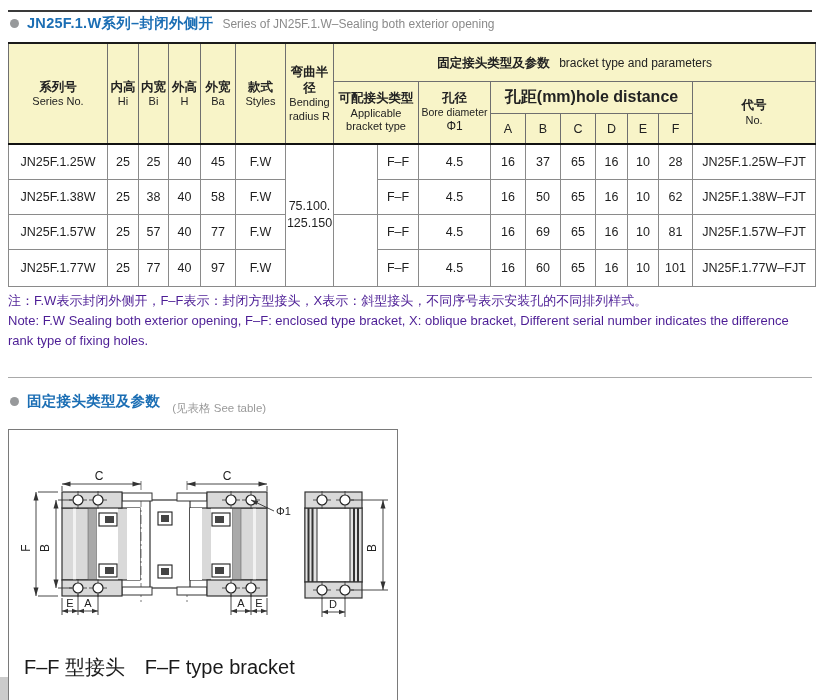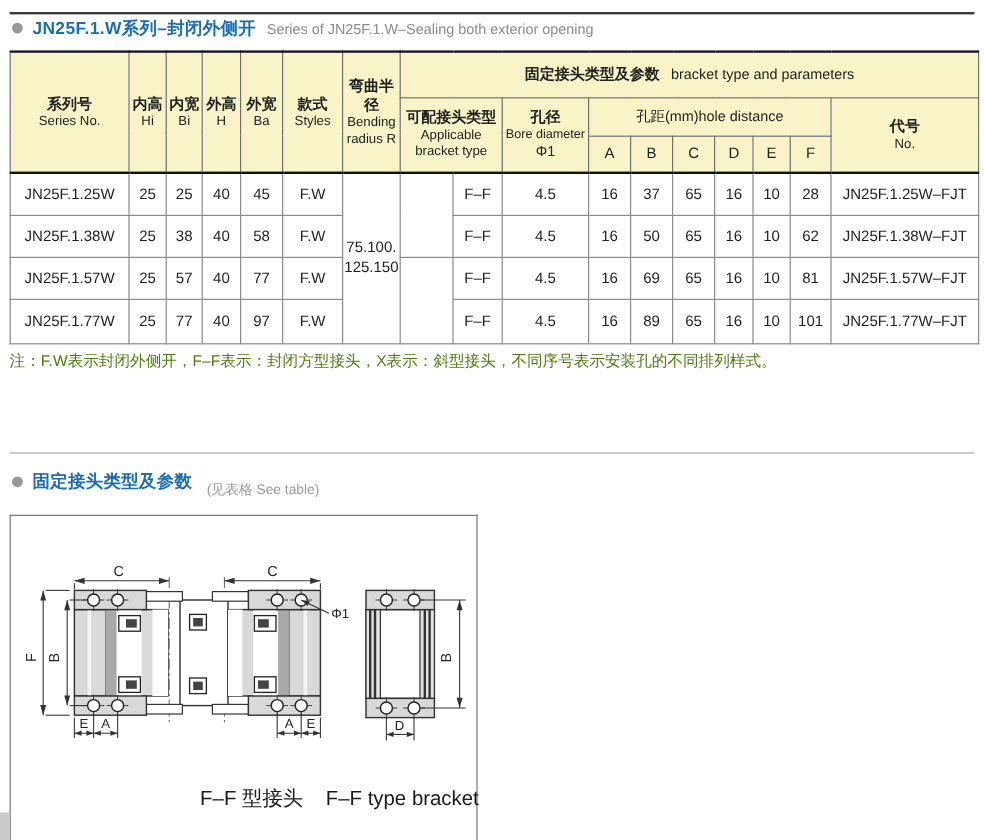--- a/index.html
+++ b/index.html
@@ -28,27 +28,27 @@
   .h-cn { display:block; font-size:12.5px; font-weight:600; line-height:1.3; }
   .h-en { display:block; font-size:11px; line-height:1.25; }
   .h-en.sm { font-size:10.5px; }
   .h-phi { display:block; font-size:12px; line-height:1.3; }
   .inline-h .h-cn, .inline-h .h-en { display:inline; }
   .inline-h .h-en { font-size:12px; margin-left:5px;text-align:right; }
   .letter { font-size:12.5px; }
   td.code-cell { text-align:left; padding-left:4px; font-size:12.2px; }
   td.bend-cell { white-space:pre-line; line-height:1.35; }
 
-  .notes { position:absolute; left:8px; top:291px; width:806px; color:#4d7c0f; font-size:13px; line-height:20px; }
+  .notes { position:absolute; left:8px; top:291px; width:806px; color:#4c1d95; font-size:13px; line-height:20px; }
 
   .divider2 { position:absolute; left:8px; top:377px; width:804px; height:1px; background:#a9a9a9; }
 
   .draw-box { position:absolute; left:8px; top:429px; width:390px; height:271px; border:1px solid #7a7a7a; border-bottom:none; background:#fff; }
   .draw-svg { position:absolute; left:0; top:420px; width:420px; height:280px; }
-  .caption { position:absolute; left:9px; top:654px; width:390px; text-align:right; font-size:17px; color:#1a1a1a; white-space:nowrap; }
+  .caption { position:absolute; left:24px; top:654px; width:390px; text-align:left; font-size:20px; color:#1a1a1a; white-space:nowrap; }
   .caption .en { margin-left:14px; }
   .corner-notch { position:absolute; left:0; top:677px; width:8px; height:23px; background:#cbcbcb; }
 
   svg text { font-family:"Liberation Sans","DejaVu Sans",sans-serif; fill:#222; }
   .dimtxt { font-size:12px; }
   .dimtxt-sm { font-size:11px; }
   .tri { fill:#333; stroke:none; }
   .dline { stroke:#333; stroke-width:0.9; fill:none; }
   .cline { stroke:#555; stroke-width:0.8; stroke-dasharray:9 3 2 3; }
 </style>
@@ -124,21 +124,21 @@
         <th rowspan="2" colspan="2">
           <span class="h-cn">可配接头类型</span>
           <span class="h-en">Applicable bracket type</span>
         </th>
         <th rowspan="2">
           <span class="h-cn">孔径</span>
           <span class="h-en sm">Bore diameter</span>
           <span class="h-phi">Φ1</span>
         </th>
         <th colspan="6">
-          <span style="font-size:12px;font-weight:400;">孔距(mm)hole distance</span>
+          <span style="font-size:16px;font-weight:700;">孔距(mm)hole distance</span>
         </th>
         <th rowspan="2">
           <span class="h-cn">代号</span>
           <span class="h-en">No.</span>
         </th>
       </tr>
       <tr>
         <th><span class="letter">A</span></th>
         <th><span class="letter">B</span></th>
         <th><span class="letter">C</span></th>
@@ -206,32 +206,33 @@
       <tr>
         <td>JN25F.1.77W</td>
         <td>25</td>
         <td>77</td>
         <td>40</td>
         <td>97</td>
         <td>F.W</td>
         <td>F–F</td>
         <td>4.5</td>
         <td>16</td>
-        <td>89</td>
+        <td>60</td>
         <td>65</td>
         <td>16</td>
         <td>10</td>
         <td>101</td>
         <td class="code-cell">JN25F.1.77W–FJT</td>
       </tr>
     </tbody>
   </table>
 
   <div class="notes">
     <div>注：F.W表示封闭外侧开，F–F表示：封闭方型接头，X表示：斜型接头，不同序号表示安装孔的不同排列样式。</div>
+    <div>Note: F.W Sealing both exterior opening, F–F: enclosed type bracket, X: oblique bracket, Different serial number indicates the difference rank type of fixing holes.</div>
   </div>
 
   <div class="divider2"></div>
 
   <div class="sec-title" style="top:386px;">
     <span class="bullet"></span>
     <span class="cn">固定接头类型及参数</span>
     <span class="hint">(见表格 See table)</span>
   </div>
 

